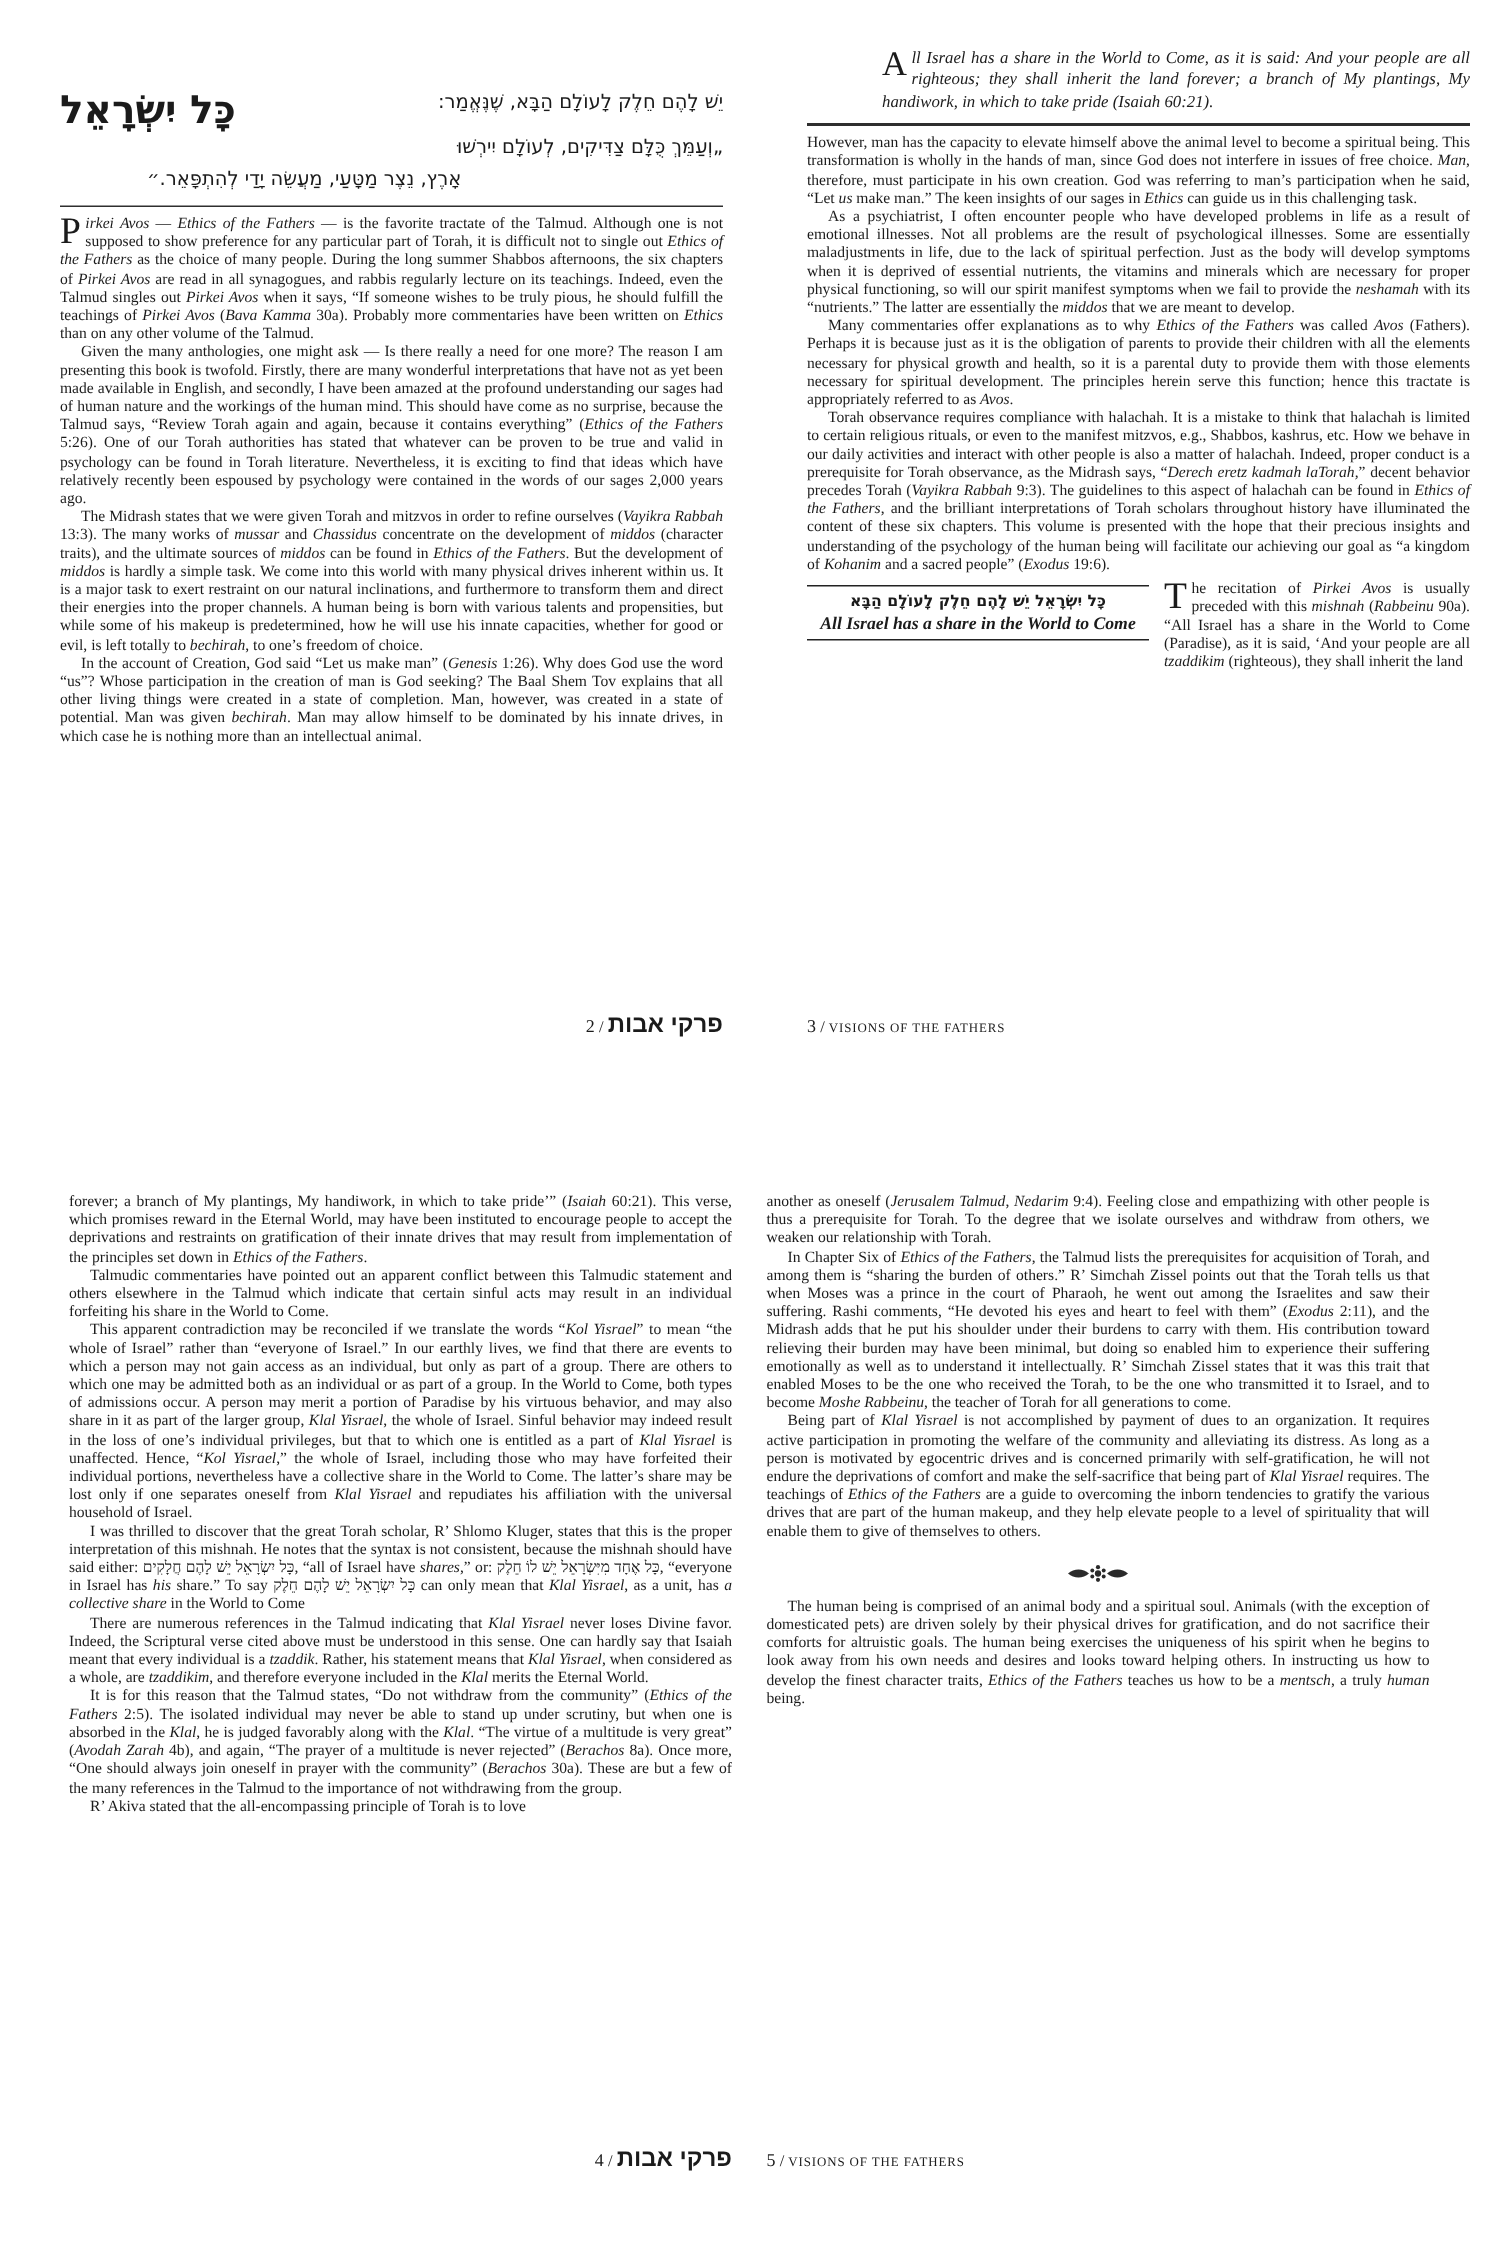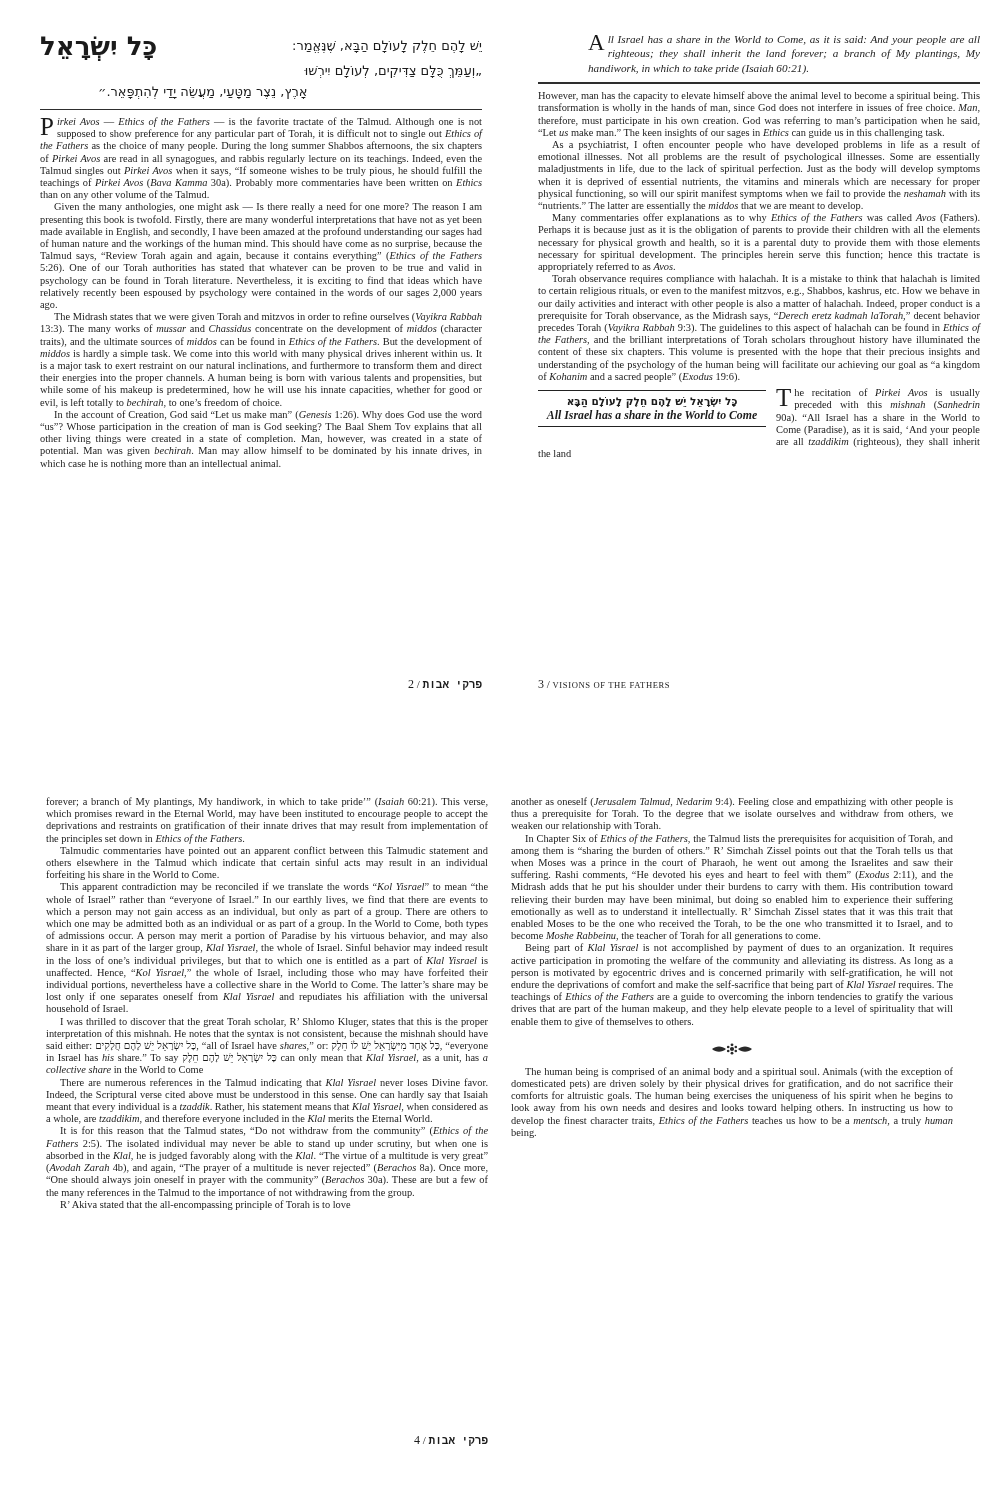--- a/index.html
+++ b/index.html
@@ -7,21 +7,21 @@
        font-family:"Liberation Serif","DejaVu Serif",serif;color:#1b1b1b;}
 
   .page{position:absolute;width:442px;font-size:10.4px;line-height:12.2px;text-align:justify;}
   .p2{left:40px;top:32px;height:660px;}
   .p3{left:538px;top:32px;height:660px;}
   .p4{left:46px;top:796px;height:652px;}
   .p5{left:511px;top:796px;height:652px;}
 
   
   .heb-header{font-family:"DejaVu Sans",sans-serif;}
-  .heb-line1{display:flex;align-items:center;gap:10px;}
+  .heb-line1{display:flex;align-items:flex-start;gap:10px;margin-top:28px;}
   .heb-big{font-size:26px;font-weight:bold;line-height:28px;white-space:nowrap;}
   .heb-rest{flex:1;direction:rtl;text-align:right;font-size:13px;line-height:17px;padding-bottom:2px;}
   .heb-line2{direction:rtl;text-align:right;font-size:13px;line-height:21px;}
   .heb-line3{direction:rtl;text-align:left;padding-left:58px;font-size:13px;line-height:21px;}
 
   .rule{border-top:1px solid #2e2e2e;margin:7px 0 6px 0;}
   .rule-thick{border-top-width:2px;}
 
   .par{margin:0;text-indent:14px;}
   .nodent{text-indent:0;}
@@ -36,21 +36,21 @@
          border-top:1.5px solid #222;border-bottom:1.5px solid #222;}
   .inset-heb{display:block;direction:rtl;font-family:"DejaVu Sans",sans-serif;font-weight:bold;font-size:10.5px;line-height:14px;}
   .inset-eng{display:block;font-weight:bold;font-style:italic;font-size:11.8px;line-height:14px;}
 
   
   .ornament{text-align:center;margin:14px 0 10px 0;line-height:0;}
 
   
   .footer{position:absolute;bottom:0;font-size:11px;line-height:13px;width:100%;text-indent:0;}
   .footer-heb{text-align:right;}
-  .f-heb{font-family:Liberation Mono, monospace;font-weight:bold;font-size:11px;}
+  .f-heb{font-family:Liberation Sans, sans-serif;font-weight:bold;font-size:16px;}
   .f-num{font-size:12px;}
   .footer-eng{text-align:left;}
   .f-title{font-size:8.6px;letter-spacing:.6px;}
 
   .spacer-sm{height:4px;}
   i{font-style:italic;}
 </style>
 </head>
 <body>
 
@@ -83,21 +83,21 @@
   <div class="par nodent">However, man has the capacity to elevate himself above the animal level to become a spiritual being. This transformation is wholly in the hands of man, since God does not interfere in issues of free choice. <i>Man</i>, therefore, must participate in his own creation. God was referring to man’s participation when he said, “Let <i>us</i> make man.” The keen insights of our sages in <i>Ethics</i> can guide us in this challenging task.</div>
   <div class="par">As a psychiatrist, I often encounter people who have developed problems in life as a result of emotional illnesses. Not all problems are the result of psychological illnesses. Some are essentially maladjustments in life, due to the lack of spiritual perfection. Just as the body will develop symptoms when it is deprived of essential nutrients, the vitamins and minerals which are necessary for proper physical functioning, so will our spirit manifest symptoms when we fail to provide the <i>neshamah</i> with its “nutrients.” The latter are essentially the <i>middos</i> that we are meant to develop.</div>
   <div class="par">Many commentaries offer explanations as to why <i>Ethics of the Fathers</i> was called <i>Avos</i> (Fathers). Perhaps it is because just as it is the obligation of parents to provide their children with all the elements necessary for physical growth and health, so it is a parental duty to provide them with those elements necessary for spiritual development. The principles herein serve this function; hence this tractate is appropriately referred to as <i>Avos</i>.</div>
   <div class="par">Torah observance requires compliance with halachah. It is a mistake to think that halachah is limited to certain religious rituals, or even to the manifest mitzvos, e.g., Shabbos, kashrus, etc. How we behave in our daily activities and interact with other people is also a matter of halachah. Indeed, proper conduct is a prerequisite for Torah observance, as the Midrash says, “<i>Derech eretz kadmah laTorah,</i>” decent behavior precedes Torah (<i>Vayikra Rabbah</i> 9:3). The guidelines to this aspect of halachah can be found in <i>Ethics of the Fathers</i>, and the brilliant interpretations of Torah scholars throughout history have illuminated the content of these six chapters. This volume is presented with the hope that their precious insights and understanding of the psychology of the human being will facilitate our achieving our goal as “a kingdom of <i>Kohanim</i> and a sacred people” (<i>Exodus</i> 19:6).</div>
   <div class="spacer-sm"></div>
   <div class="par nodent">
     <span class="inset">
       <span class="inset-heb">כָּל יִשְׂרָאֵל יֵשׁ לָהֶם חֵלֶק לָעוֹלָם הַבָּא</span>
       <span class="inset-eng">All Israel has a share in the World to Come</span>
     </span>
-    <span class="dc">T</span><span>he recitation of <i>Pirkei Avos</i> is usually preceded with this <i>mishnah</i> (<i>Sanhedrin</i> 90a). “All Israel has a share in the World to Come (Paradise), as it is said, ‘And your people are all <i>tzaddikim</i> (righteous), they shall inherit the land</span>
+    <span class="dc">T</span><span>he recitation of <i>Pirkei Avos</i> is usually preceded with this <i>mishnah</i> (<i>Rabbeinu</i> 90a). “All Israel has a share in the World to Come (Paradise), as it is said, ‘And your people are all <i>tzaddikim</i> (righteous), they shall inherit the land</span>
   </div>
   <div class="footer footer-eng">
     <span class="f-num">3</span><span class="f-sep"> / </span><span class="f-title">VISIONS OF THE FATHERS</span>
   </div>
 </section>
 
 <section class="page p4">
   <div class="par nodent">forever; a branch of My plantings, My handiwork, in which to take pride’” (<i>Isaiah</i> 60:21). This verse, which promises reward in the Eternal World, may have been instituted to encourage people to accept the deprivations and restraints on gratification of their innate drives that may result from implementation of the principles set down in <i>Ethics of the Fathers</i>.</div>
   <div class="par">Talmudic commentaries have pointed out an apparent conflict between this Talmudic statement and others elsewhere in the Talmud which indicate that certain sinful acts may result in an individual forfeiting his share in the World to Come.</div>
   <div class="par">This apparent contradiction may be reconciled if we translate the words “<i>Kol Yisrael</i>” to mean “the whole of Israel” rather than “everyone of Israel.” In our earthly lives, we find that there are events to which a person may not gain access as an individual, but only as part of a group. There are others to which one may be admitted both as an individual or as part of a group. In the World to Come, both types of admissions occur. A person may merit a portion of Paradise by his virtuous behavior, and may also share in it as part of the larger group, <i>Klal Yisrael</i>, the whole of Israel. Sinful behavior may indeed result in the loss of one’s individual privileges, but that to which one is entitled as a part of <i>Klal Yisrael</i> is unaffected. Hence, “<i>Kol Yisrael</i>,” the whole of Israel, including those who may have forfeited their individual portions, nevertheless have a collective share in the World to Come. The latter’s share may be lost only if one separates oneself from <i>Klal Yisrael</i> and repudiates his affiliation with the universal household of Israel.</div>
@@ -121,13 +121,16 @@
       <circle cx="21" cy="2.8" r="1.4" fill="#2a2a2a"></circle>
       <circle cx="21" cy="11.2" r="1.4" fill="#2a2a2a"></circle>
       <circle cx="17.2" cy="5" r="1.3" fill="#2a2a2a"></circle>
       <circle cx="24.8" cy="5" r="1.3" fill="#2a2a2a"></circle>
       <circle cx="17.2" cy="9" r="1.3" fill="#2a2a2a"></circle>
       <circle cx="24.8" cy="9" r="1.3" fill="#2a2a2a"></circle>
       <path d="M41 7 C37 3.5, 31 3.5, 27 7 C31 10.5, 37 10.5, 41 7 Z" fill="#2a2a2a"></path>
     </svg>
   </div>
   <div class="par">The human being is comprised of an animal body and a spiritual soul. Animals (with the exception of domesticated pets) are driven solely by their physical drives for gratification, and do not sacrifice their comforts for altruistic goals. The human being exercises the uniqueness of his spirit when he begins to look away from his own needs and desires and looks toward helping others. In instructing us how to develop the finest character traits, <i>Ethics of the Fathers</i> teaches us how to be a <i>mentsch</i>, a truly <i>human</i> being.</div>
+  <div class="footer footer-eng">
+    <span class="f-num">5</span><span class="f-sep"> / </span><span class="f-title">VISIONS OF THE FATHERS</span>
+  </div>
 </section>
 
 </body></html>

